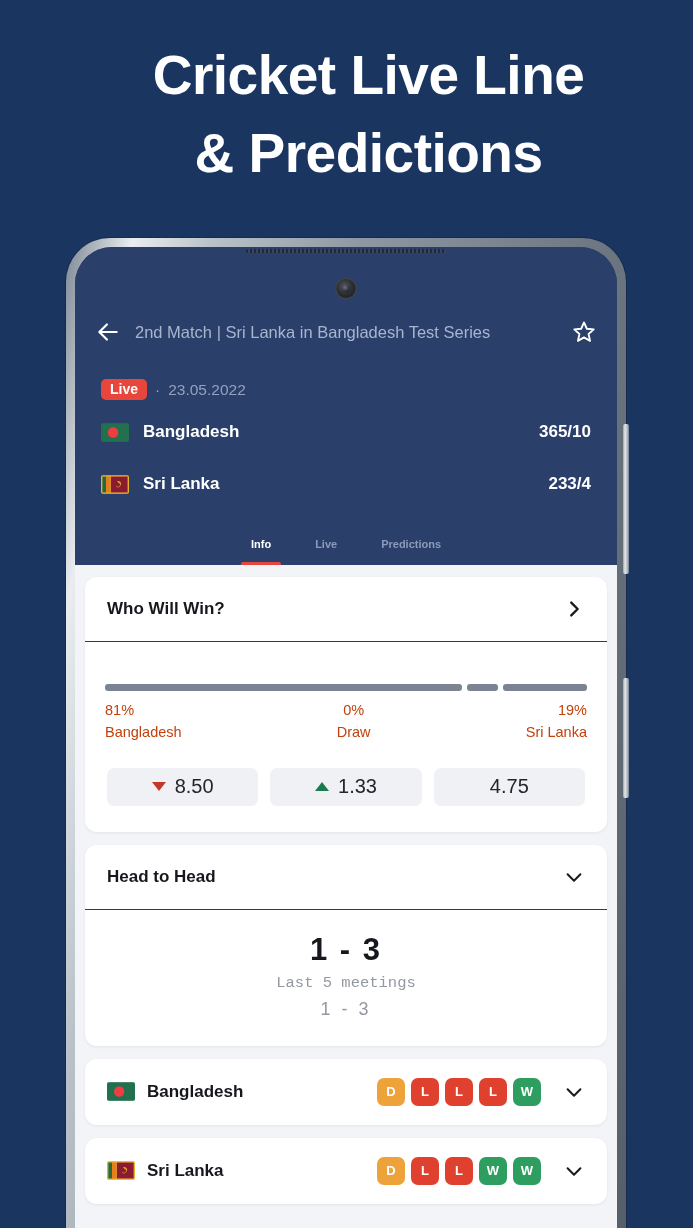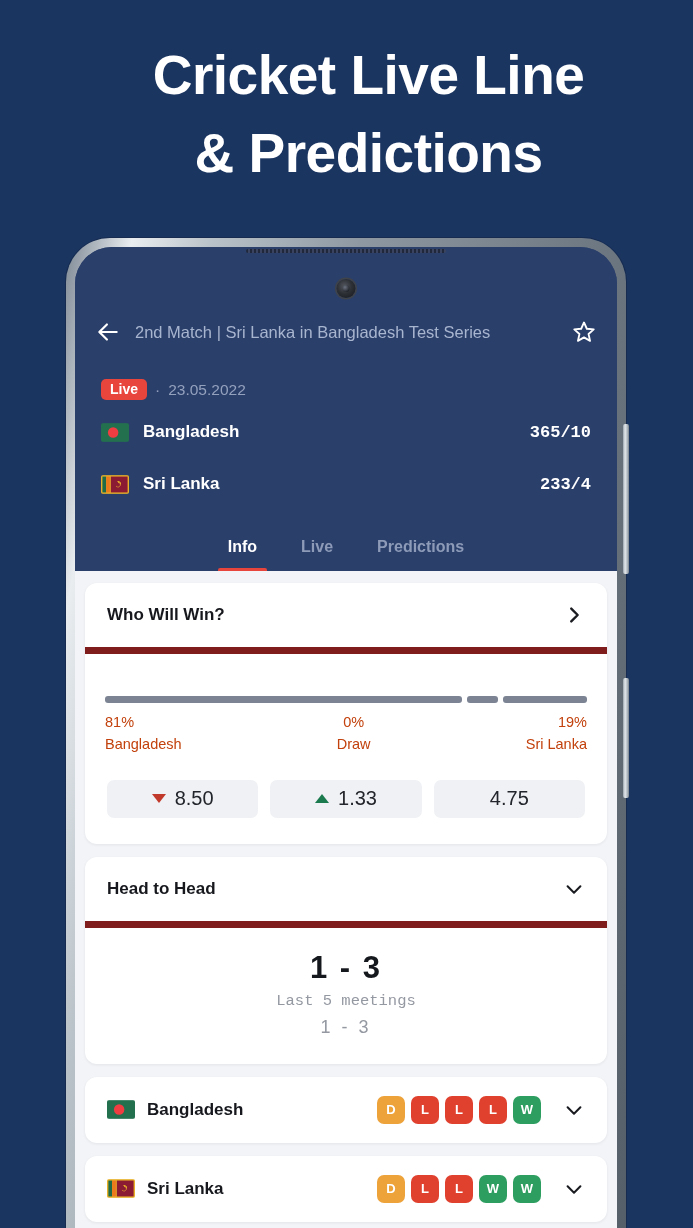--- a/index.html
+++ b/index.html
@@ -142,35 +142,34 @@
     color: #ffffff;
     font-size: 17px;
     font-weight: bold;
     margin-left: 14px;
     flex: 1 1 auto;
   }
   .team-score {
     color: #ffffff;
     font-size: 17px;
     font-weight: bold;
-    font-family: Liberation Mono, monospace;
   }
 
   
   .tabs {
     display: flex;
     justify-content: center;
     gap: 0;
     margin-top: 26px;
     padding-bottom: 0;
   }
   .tab {
     position: relative;
     color: #8d9bb8;
-    font-size: 16px;
+    font-size: 11px;
     font-weight: bold;
     padding: 6px 22px 15px;
     cursor: pointer;
   }
   .tab.active { color: #ffffff; }
   .tab.active::after {
     content: "";
     position: absolute;
     left: 12px; right: 12px; bottom: 0;
     height: 3.5px;
@@ -189,21 +188,21 @@
     border-radius: 12px;
     box-shadow: 0 1px 3px rgba(20,30,60,0.07);
     margin-bottom: 13px;
     overflow: hidden;
   }
   .card-head {
     display: flex;
     align-items: center;
     justify-content: space-between;
     padding: 21px 22px;
-    border-bottom: 7px solid #7f1d1d;
+    border-bottom: 1px solid #7f1d1d;
     cursor: pointer;
   }
   .card-title {
     color: #16181d;
     font-size: 17px;
     font-weight: bold;
   }
   .chev { width: 22px; height: 22px; }
 
   

